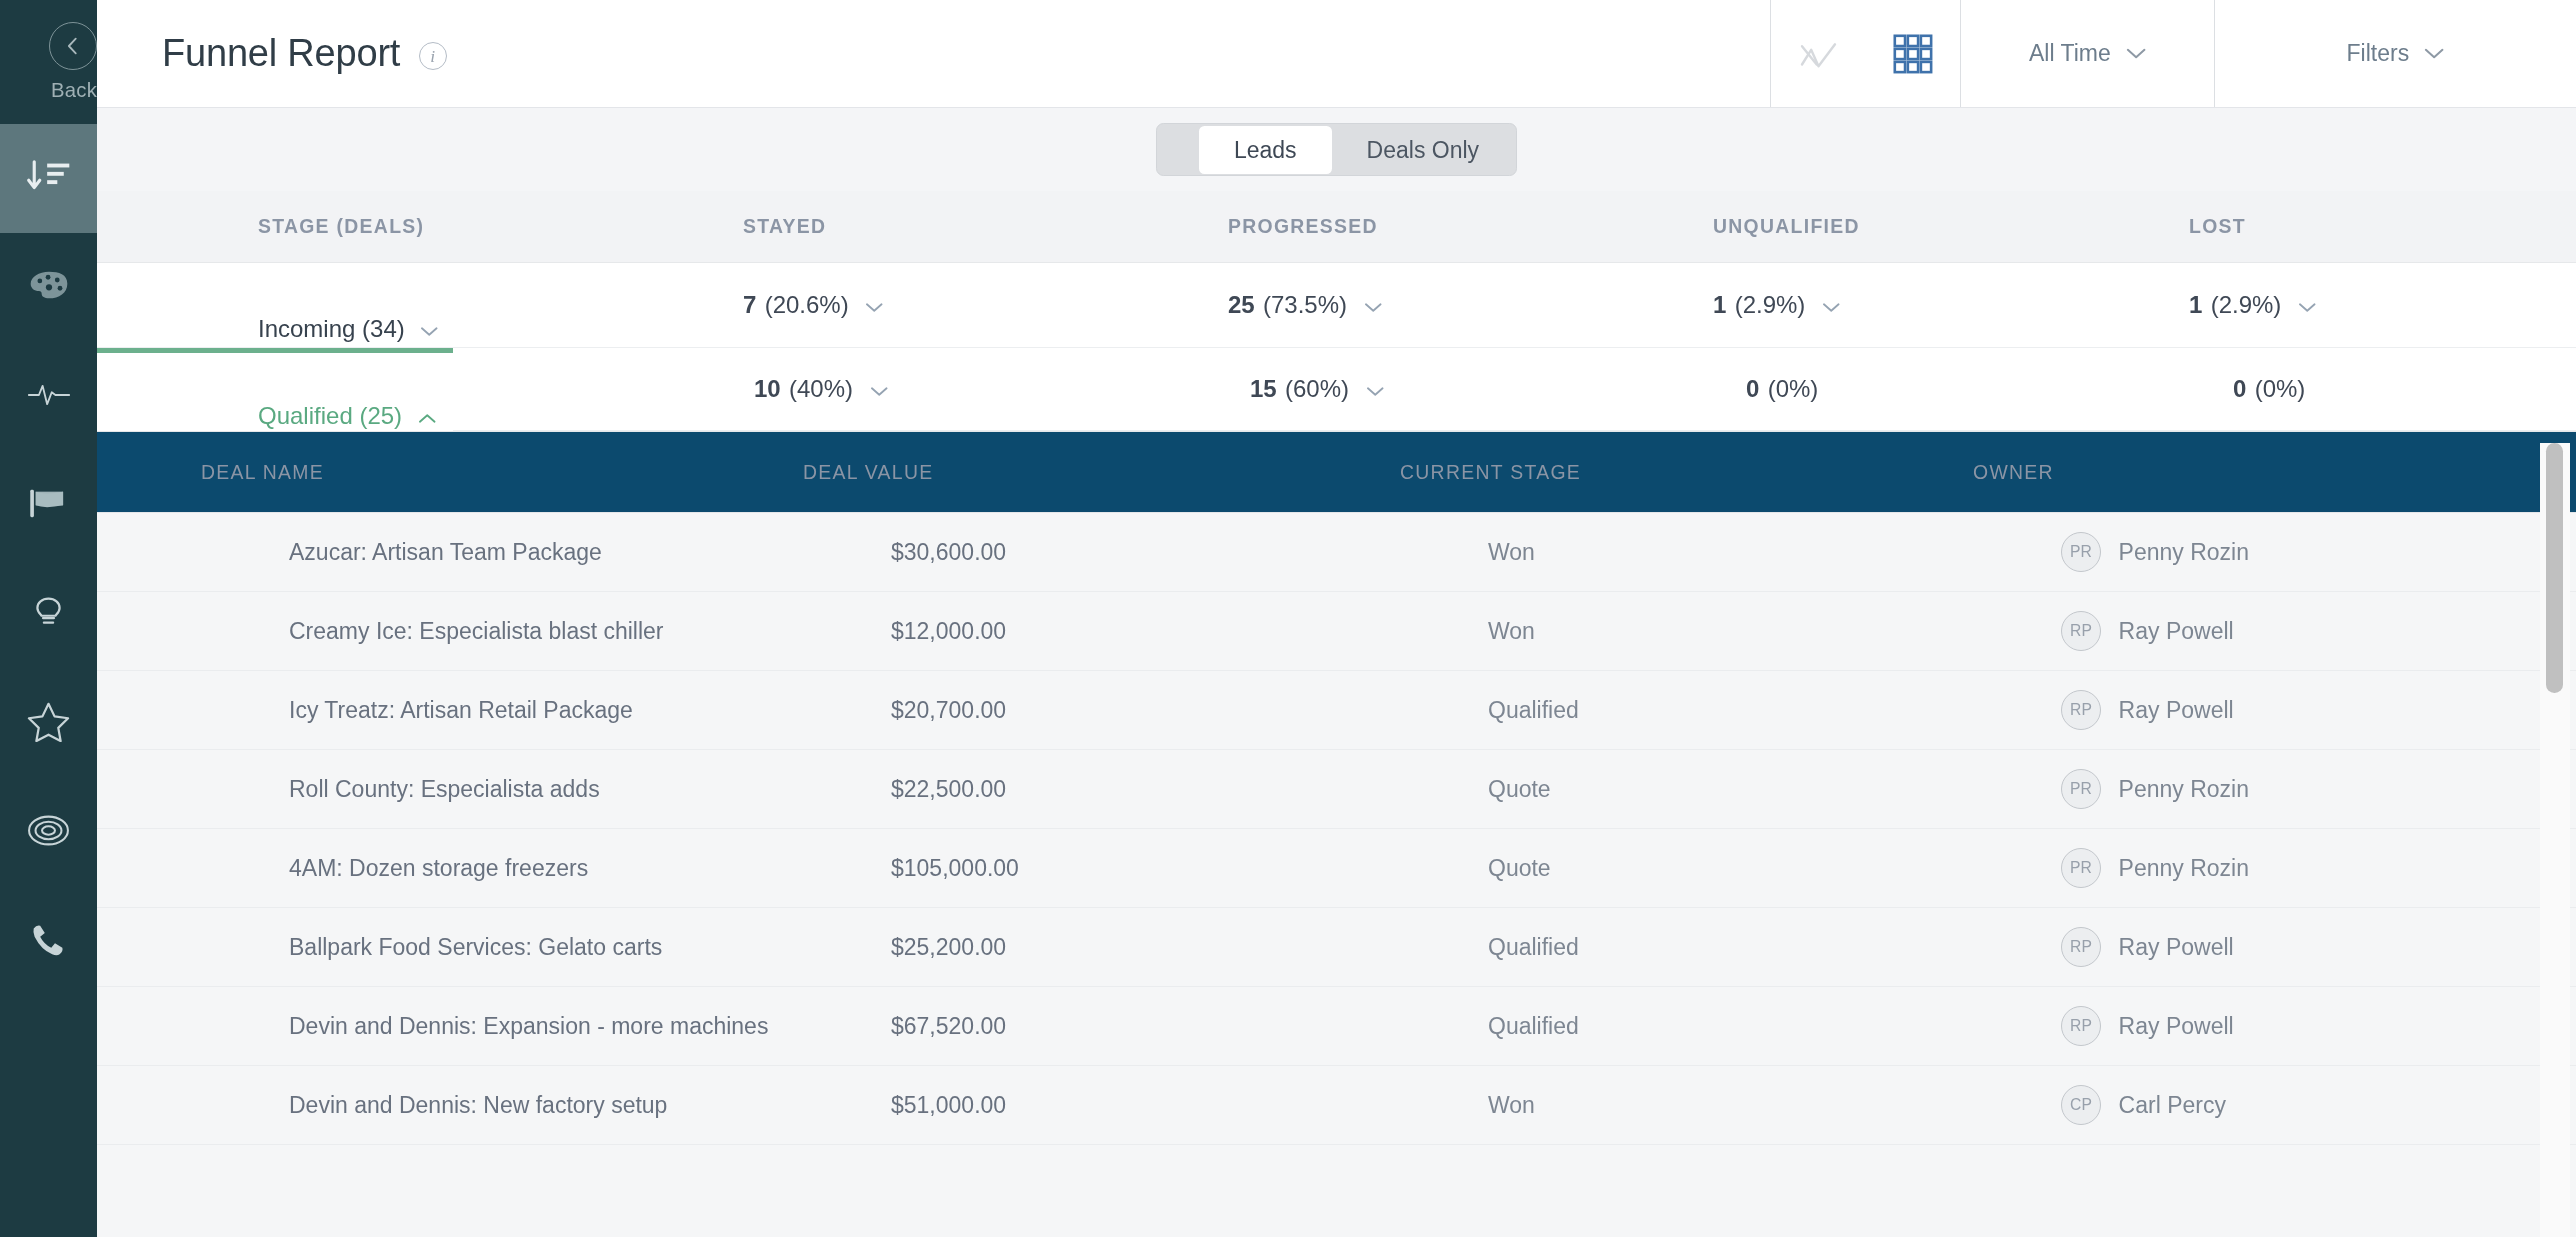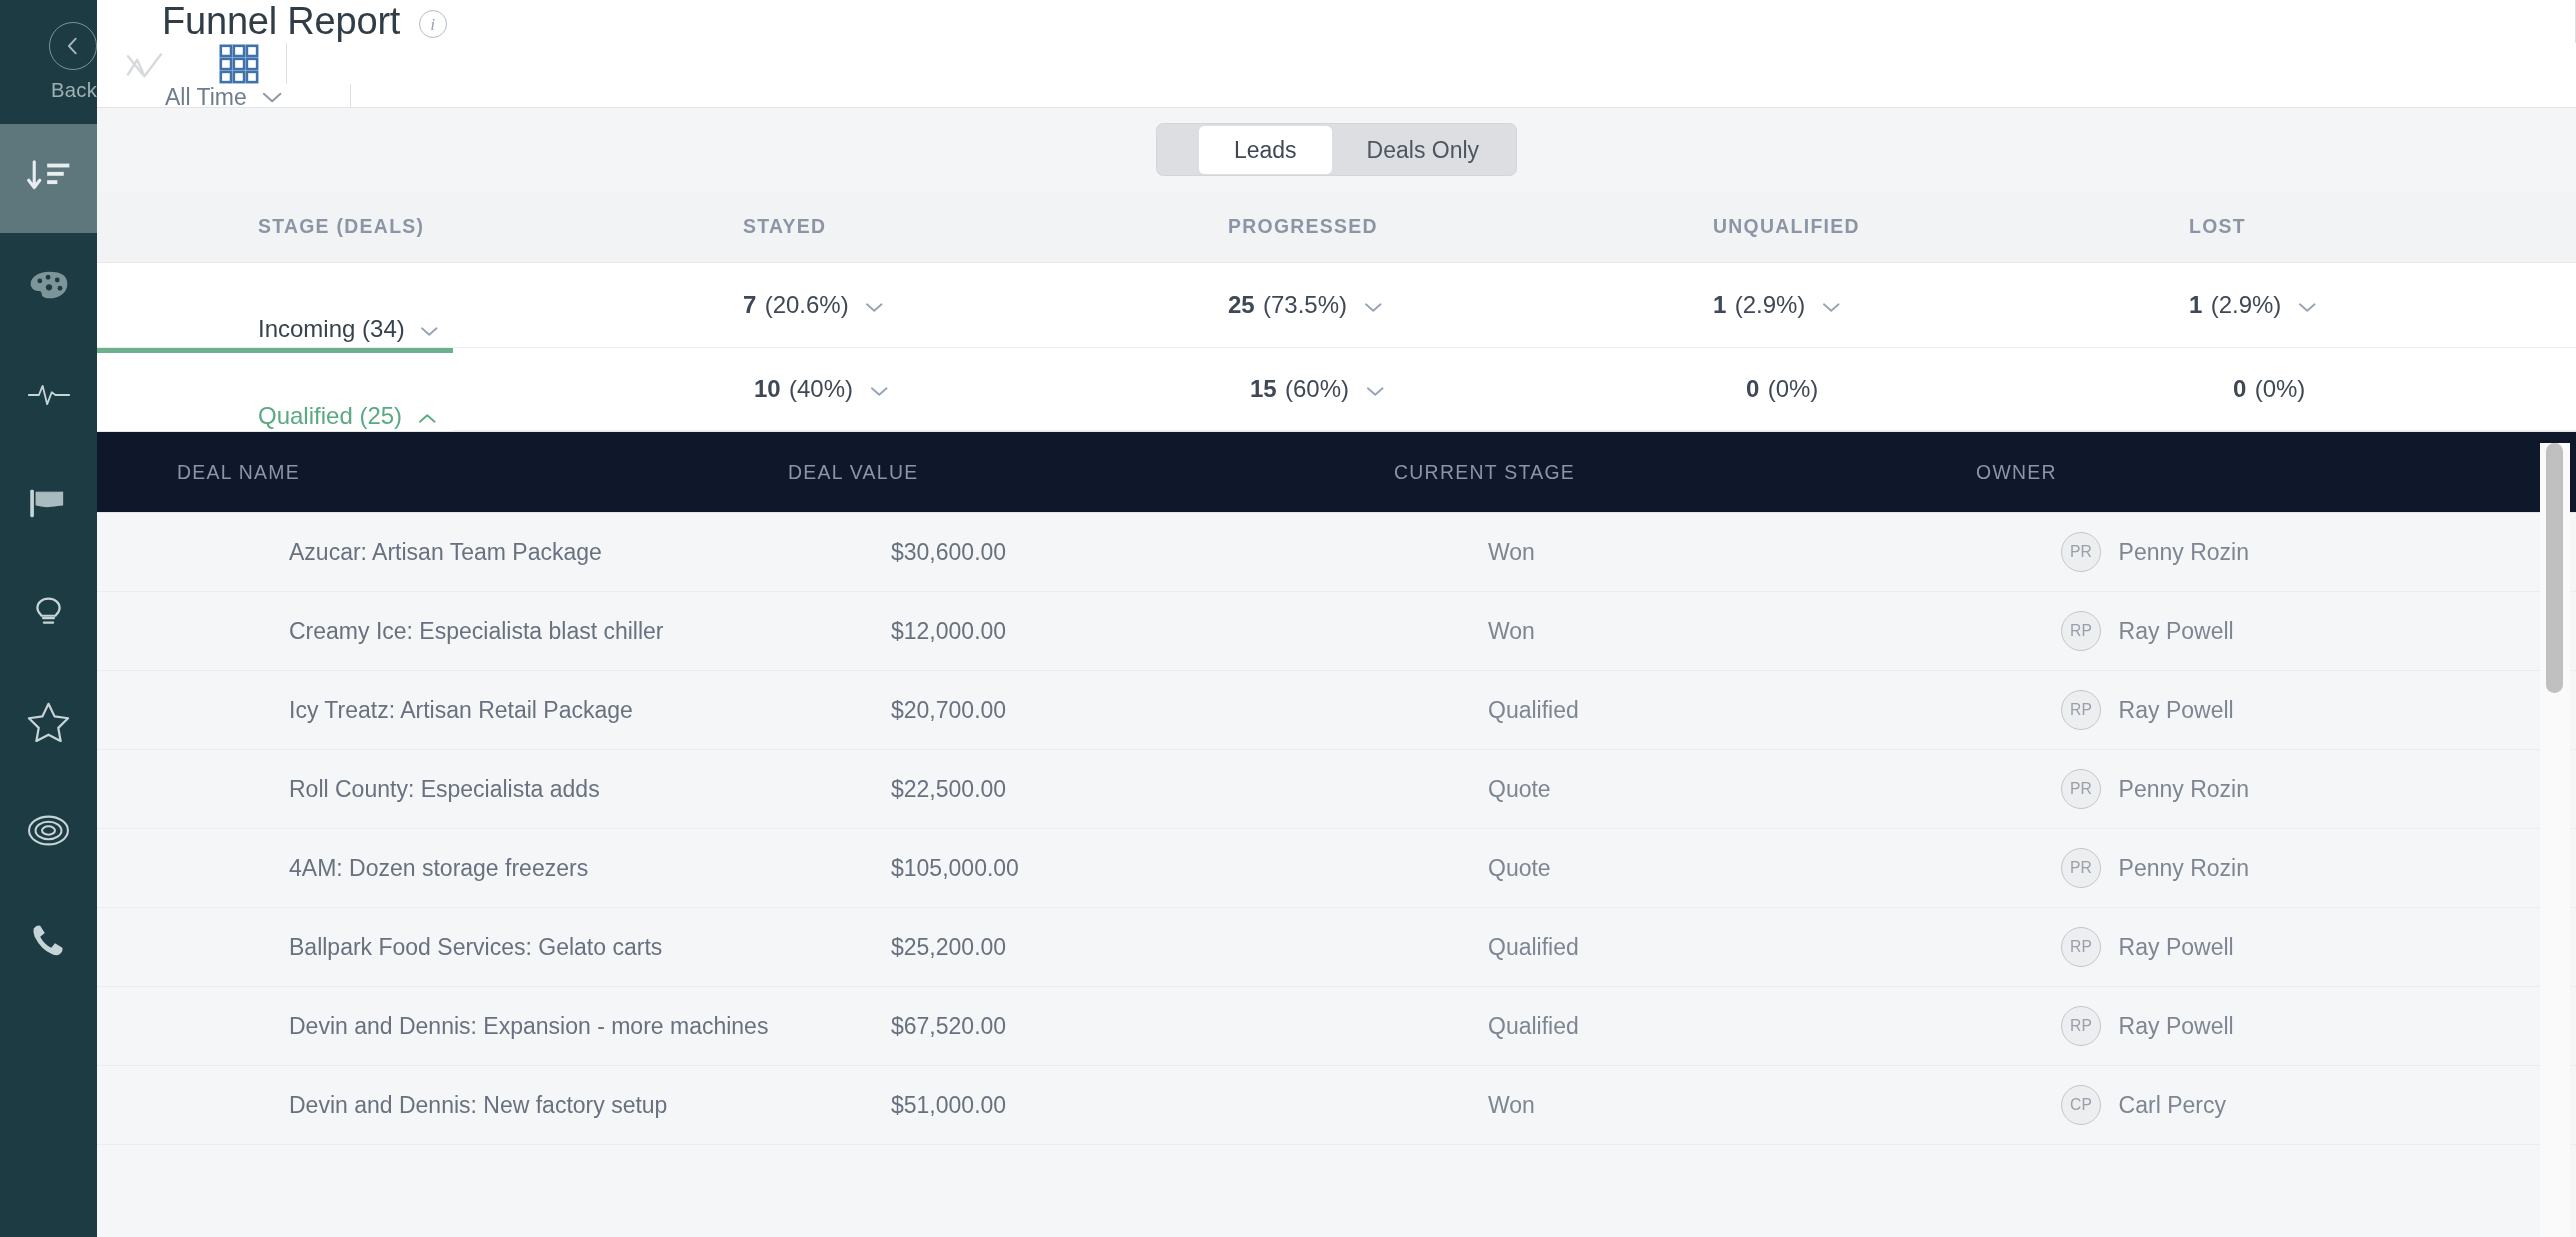--- a/index.html
+++ b/index.html
@@ -39,21 +39,20 @@
   .nav-item.active { background: #5d777d; }
 
   
   .main { flex: 1; height: 1237px; display: flex; flex-direction: column;
           background: #f4f5f7; position: relative; }
 
   .topbar {
     height: 108px; min-height: 108px; background: #ffffff;
     display: flex; align-items: stretch;
     border-bottom: 1.8px solid #e3e5e9;
-    flex-direction: column;
   }
   .title-zone {
     flex: 1; display: flex; align-items: center;
     padding-left: 65px;
     border-right: 1.8px solid #dcdfe3;
   }
   .page-title {
     font-size: 38px; color: #303d47; font-weight: 400; letter-spacing: -0.2px;
   }
   .info-icon {
@@ -128,23 +127,22 @@
   }
   .fn-row.r2 { background: #ffffff; padding-left: 161px; }
 
   
   .deals {
     background: #f5f6f7; flex: 1; overflow: hidden; position: relative;
     border-top: 0.9px solid #e6e8ea;
   }
   .dl-head {
     display: flex; align-items: center; height: 81px;
-    padding-left: 80px; background: #0f172a;
+    padding-left: 104px; background: #0c4a6e;
     border-bottom: 1.8px solid #e4e6e9;
-    gap: 9px;
   }
   .dl-head .col { font-size: 19.4px; letter-spacing: 1.3px; color: #8b95a5; }
   .dl-row {
     display: flex; align-items: center; height: 79px;
     padding-left: 192px; background: #f5f6f7;
     border-bottom: 0.9px solid #eaecee;
   }
   .c-name { width: 602px; font-size: 23px; color: #68717f; }
   .c-value { width: 597px; font-size: 23px; color: #68717f; }
   .c-stage { width: 573px; font-size: 23px; color: #7d8692; }

